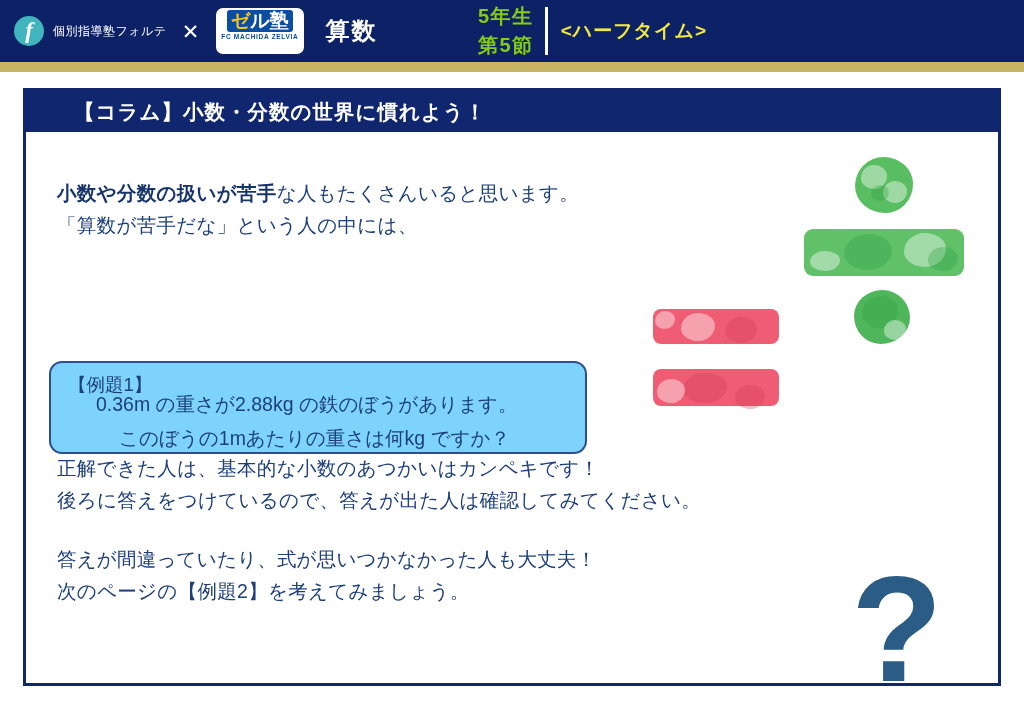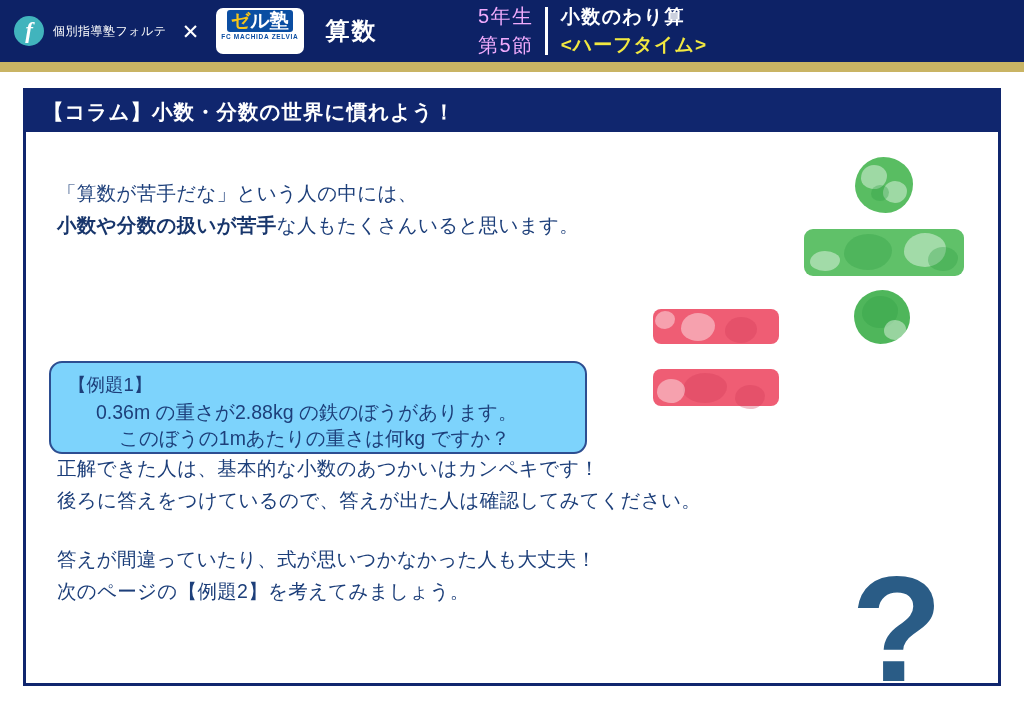--- a/index.html
+++ b/index.html
@@ -111,22 +111,22 @@
   }
 
   .header-right {
     position: absolute;
     left: 478px; top: 0;
     height: 62px;
     display: flex;
     align-items: center;
   }
   .grade-block {
-    color: #f0abfc;
-    font-weight: normal;
+    color: #84cc16;
+    font-weight: bold;
     font-size: 20px;
     line-height: 1.45;
     letter-spacing: 1.5px;
     text-align: left;
     white-space: nowrap;
   }
   .vrule {
     width: 3px;
     height: 48px;
     background: #ffffff;
@@ -170,20 +170,21 @@
     box-sizing: border-box;
     display: flex;
     align-items: center;
     padding-left: 17px;
   }
   .panel-title span {
     color: #ffffff;
     font-size: 20.5px;
     font-weight: bold;
     letter-spacing: 1px;
+    margin-left: 31px;
   }
 
   .panel-body {
     position: absolute;
     left: 0; top: 41px;
     width: 100%;
     height: 551px;
   }
 
   
@@ -216,21 +217,21 @@
   }
   .example-label {
     position: absolute;
     left: 17px; top: 9px;
     font-size: 18.5px;
     color: #1d3f7a;
     white-space: nowrap;
   }
   .example-line1 {
     position: absolute;
-    left: 45px; top: 36px;
+    left: 45px; top: 28px;
     font-size: 19.5px;
     color: #1d3f7a;
     white-space: nowrap;
   }
   .example-line2 {
     position: absolute;
     left: 68px; top: 62px;
     font-size: 19.5px;
     color: #1d3f7a;
     white-space: nowrap;
@@ -319,39 +320,38 @@
     <div class="subject">算数</div>
   </div>
 
   <div class="header-right">
     <div class="grade-block">
       <div>5年生</div>
       <div>第5節</div>
     </div>
     <div class="vrule"></div>
     <div class="topic-block">
-      <span class="topic-title">小数のわり算</span>
       <span class="topic-sub">&lt;ハーフタイム&gt;</span>
     </div>
   </div>
 </div>
 
 <div class="gold-strip"></div>
 
 <div class="panel">
 
   <div class="panel-title">
     <span>【コラム】小数・分数の世界に慣れよう！</span>
   </div>
 
   <div class="panel-body">
 
     <div class="para" id="para-intro">
+      <div><b>小数や分数の扱いが苦手</b><span>な人もたくさんいると思います。</span></div>
       <div>「算数が苦手だな」という人の中には、</div>
-      <div><b>小数や分数の扱いが苦手</b><span>な人もたくさんいると思います。</span></div>
     </div>
 
 
     <div class="example-box">
       <div class="example-label">【例題1】</div>
       <div class="example-line1">0.36m の重さが2.88kg の鉄のぼうがあります。</div>
       <div class="example-line2">このぼうの1mあたりの重さは何kg ですか？</div>
     </div>
 
     <div class="para" id="para-after">

